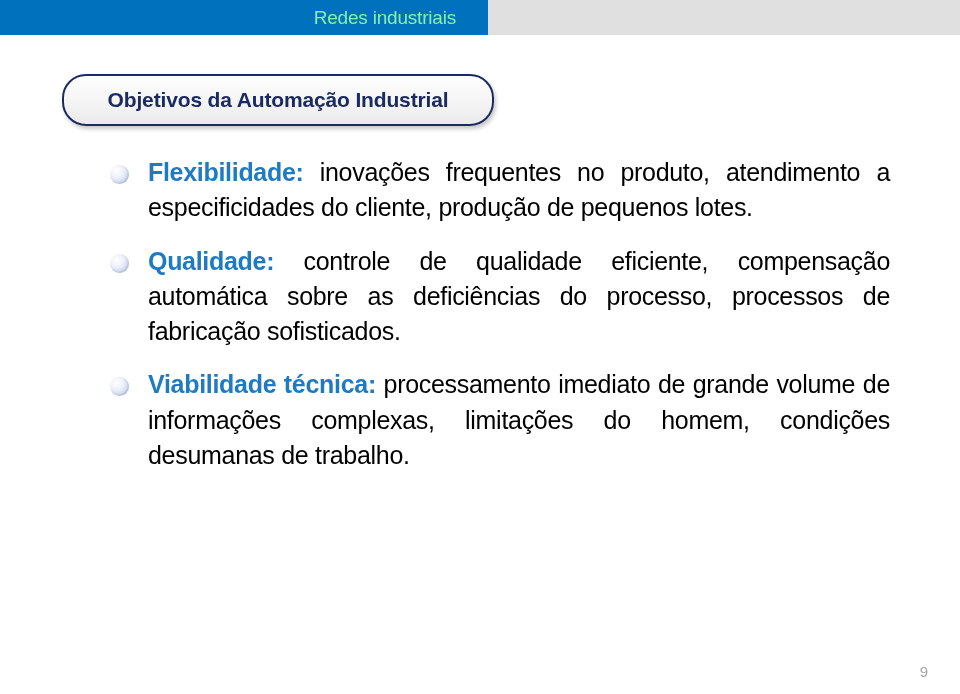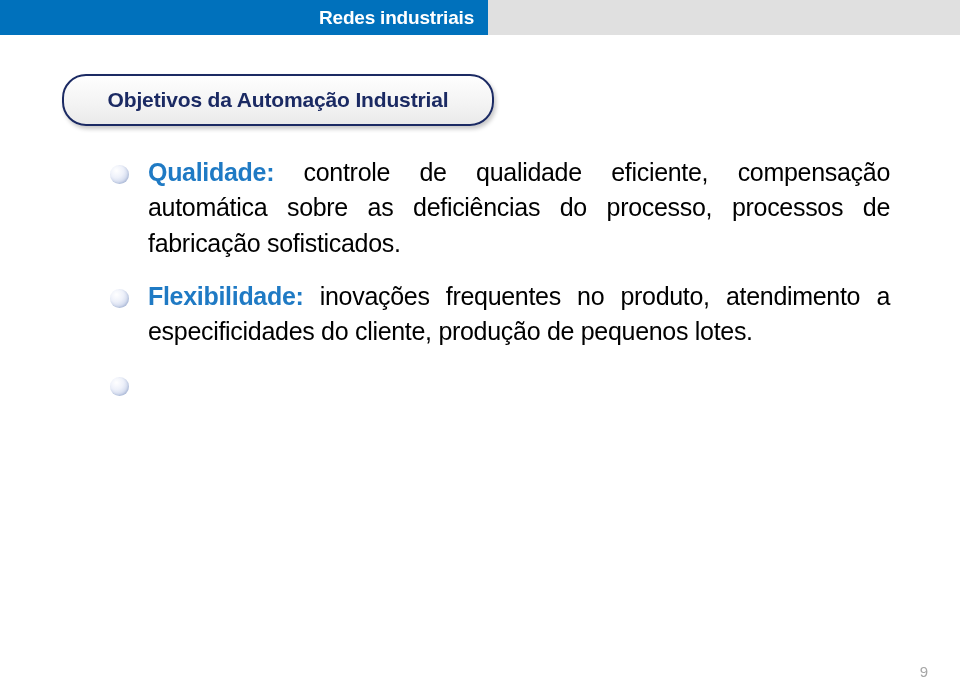--- a/index.html
+++ b/index.html
@@ -27,25 +27,25 @@
   }
   .header-blue {
     width: 488px;
     background: #0071bc;
     position: relative;
     display: flex;
     align-items: center;
     justify-content: flex-end;
   }
   .header-title {
-    color: #ffffff;
+    color: #86efac;
     font-size: 19px;
-    font-weight: bold;
+    font-weight: normal;
     letter-spacing: -0.2px;
-    padding-right: 14px;
+    padding-right: 32px;
     line-height: 1;
     white-space: nowrap;
   }
   .header-gray {
     flex: 1;
     background: #e0e0e0;
   }
 
   
   .slide-body {
@@ -140,33 +140,36 @@
 
   <div class="title-box">
     <span class="title-box-text">Objetivos da Automação Industrial</span>
   </div>
 
   <div class="bullets">
 
     <div class="bullet-row">
       <span class="bullet-marker"></span>
       <div class="bullet-text">
-        <span class="lead">Qualidade:</span><span> controle de qualidade eficiente, compensação automática sobre as deficiências do processo, processos de fabricação sofisticados.</span>
+        <span class="lead">Flexibilidade:</span><span> inovações frequentes no produto, atendimento a especificidades do cliente, produção de pequenos lotes.</span>
       </div>
     </div>
 
     <div class="bullet-row">
       <span class="bullet-marker"></span>
       <div class="bullet-text">
-        <span class="lead">Flexibilidade:</span><span> inovações frequentes no produto, atendimento a especificidades do cliente, produção de pequenos lotes.</span>
+        <span class="lead">Qualidade:</span><span> controle de qualidade eficiente, compensação automática sobre as deficiências do processo, processos de fabricação sofisticados.</span>
       </div>
     </div>
 
 
     <div class="bullet-row">
       <span class="bullet-marker"></span>
+      <div class="bullet-text">
+        <span class="lead">Viabilidade técnica:</span><span> processamento imediato de grande volume de informações complexas, limitações do homem, condições desumanas de trabalho.</span>
+      </div>
     </div>
 
   </div>
 
   <div class="page-number">9</div>
 
 </div>
 
 </body></html>

